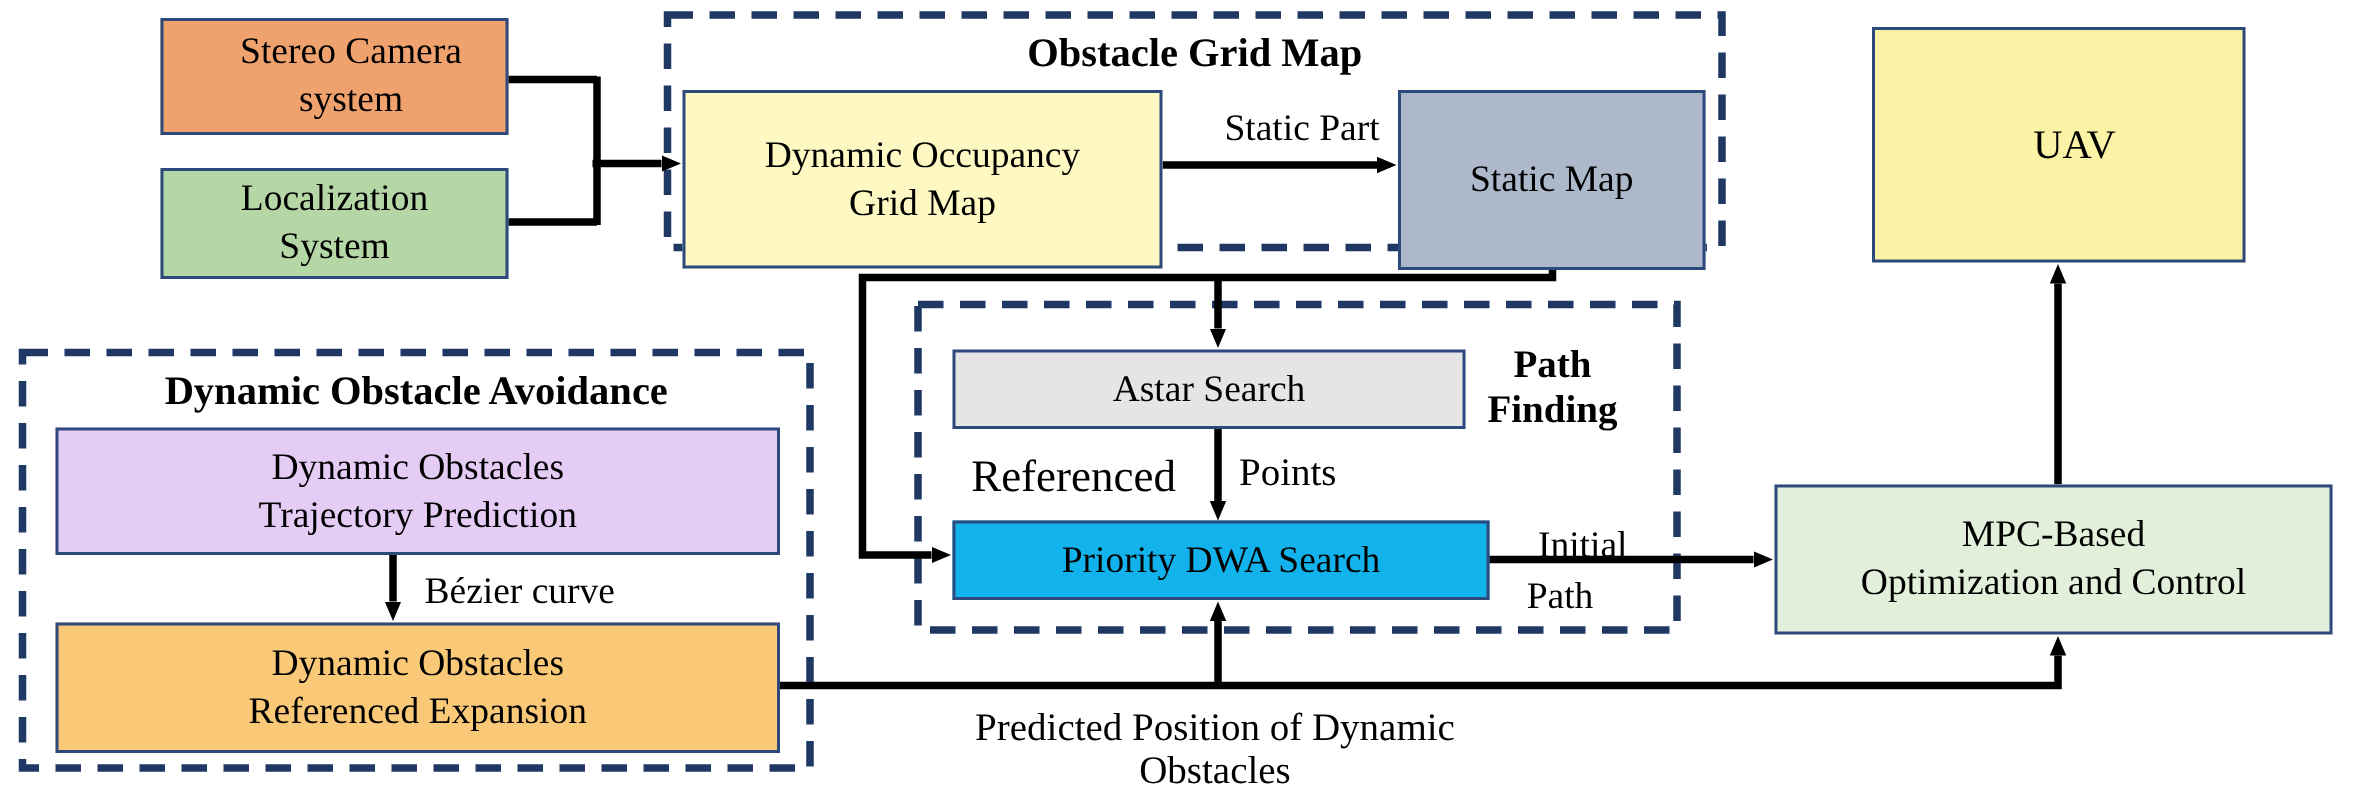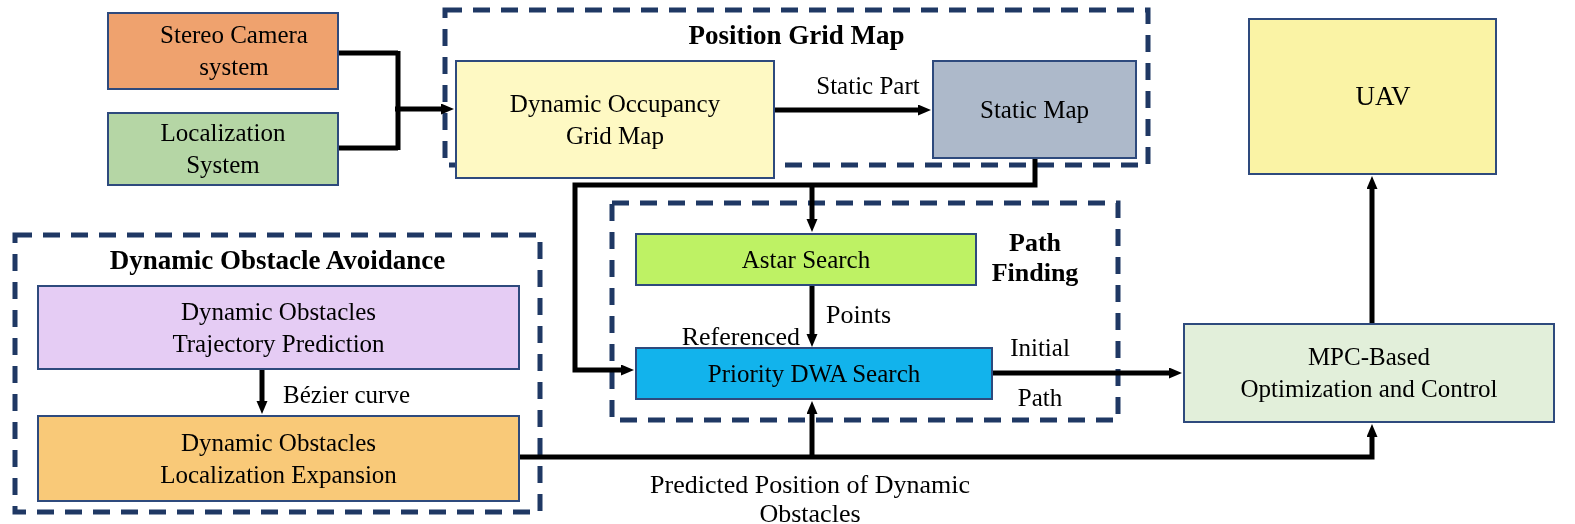--- a/index.html
+++ b/index.html
@@ -93,21 +93,21 @@
 
     <path class="edge" d="M520,457 H1372 V437" marker-end="url(#arrow)"></path>
 
     <path class="edge" d="M812,457 V414" marker-end="url(#arrow)"></path>
 
     <path class="edge" d="M1372,323 V189" marker-end="url(#arrow)"></path>
 
     <path class="edge" d="M262,370 V401" marker-end="url(#arrow)"></path>
   </svg>
 
-  <div class="group-title" style="left:445px; top:20px; width:703px;">Position Grid Map</div>
+  <div class="group-title" style="left:445px; top:20px; width:703px;">Obstacle Grid Map</div>
 
   <div class="group-title" style="left:965px; top:228px; width:140px; font-size:26px;">
     <span style="display:block;">Path</span>
     <span style="display:block;">Finding</span>
   </div>
 
   <div class="group-title" style="left:15px; top:245px; width:525px;">Dynamic Obstacle Avoidance</div>
 
   <div class="node" style="left: 107px; top: 12px; width: 232px; height: 78px; background-color: rgb(239, 162, 110); padding-left: 22px;">
     <span>Stereo Camera</span>
@@ -117,57 +117,57 @@
   <div class="node" style="left: 107px; top: 112px; width: 232px; height: 74px; background-color: rgb(181, 214, 165);">
     <span>Localization</span>
     <span>System</span>
   </div>
 
   <div class="node" style="left: 455px; top: 60px; width: 320px; height: 119px; background-color: #fef9c3;">
     <span>Dynamic Occupancy</span>
     <span>Grid Map</span>
   </div>
 
-  <div class="node" style="left: 932px; top: 60px; width: 205px; height: 99px; background-color: rgb(173, 185, 202);">
+  <div class="node" style="left: 932px; top: 60px; width: 205px; height: 120px; background-color: rgb(173, 185, 202);">
     <span>Static Map</span>
   </div>
 
   <div class="node big" style="left: 1248px; top: 18px; width: 249px; height: 157px; background-color: rgb(250, 243, 165);">
     <span>UAV</span>
   </div>
 
-  <div class="node" style="left: 635px; top: 233px; width: 342px; height: 53px; background-color: #bef264;">
+  <div class="node" style="left: 635px; top: 233px; width: 342px; height: 53px; background-color: #e5e5e5;">
     <span>Astar Search</span>
   </div>
 
   <div class="node" style="left: 635px; top: 347px; width: 358px; height: 53px; background-color: rgb(18, 179, 236);">
     <span>Priority DWA Search</span>
   </div>
 
   <div class="node" style="left: 37px; top: 285px; width: 483px; height: 85px; background-color: rgb(229, 204, 244);">
     <span>Dynamic Obstacles</span>
     <span>Trajectory Prediction</span>
   </div>
 
   <div class="node" style="left: 37px; top: 415px; width: 483px; height: 87px; background-color: rgb(249, 201, 120);">
     <span>Dynamic Obstacles</span>
-    <span>Localization Expansion</span>
+    <span>Referenced Expansion</span>
   </div>
 
   <div class="node" style="left: 1183px; top: 323px; width: 372px; height: 100px; background-color: rgb(226, 239, 218);">
     <span>MPC-Based</span>
     <span>Optimization and Control</span>
   </div>
 
   <div class="edge-label center" style="left:775px; top:72px; width:157px;padding-left:29px;">Static Part</div>
 
-  <div class="edge-label right" style="left:640px; top:301px; width:160px; font-size:26px;margin-top:22px;">Referenced</div>
+  <div class="edge-label right" style="left:624px; top:301px; width:160px; font-size:30px;">Referenced</div>
   <div class="edge-label" style="left:826px; top:301px; width:120px; font-size:26px;">Points</div>
 
-  <div class="edge-label center" style="left:995px; top:334px; width:90px;">Initial</div>
+  <div class="edge-label center" style="left:995px; top:350px; width:90px;text-align:right;">Initial</div>
   <div class="edge-label center" style="left:995px; top:384px; width:90px;">Path</div>
 
   <div class="edge-label" style="left:283px; top:381px; width:180px;">Bézier curve</div>
 
   <div class="edge-label center" style="left:600px; top:471px; width:420px; font-size:26px;">Predicted Position of Dynamic Obstacles</div>
 
 
 </div>
 
 </body></html>

